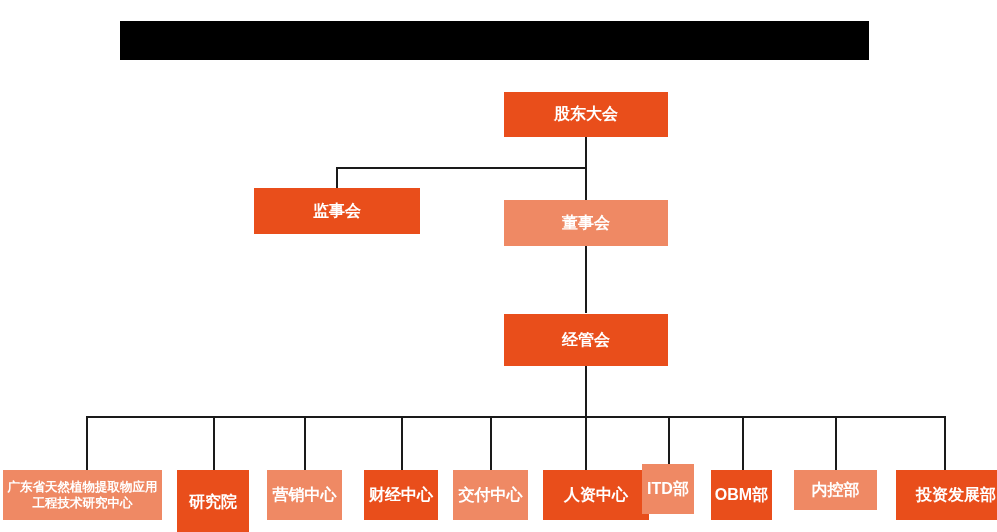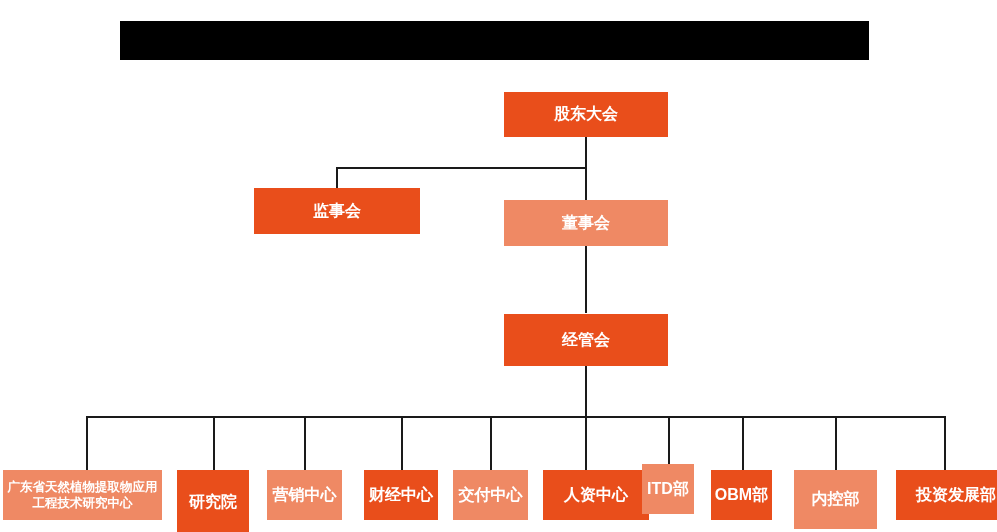--- a/index.html
+++ b/index.html
@@ -103,20 +103,20 @@
   </div>
   <div class="node dark" style="left:543px;top:470px;width:106px;height:50px">
     <span>人资中心</span>
   </div>
   <div class="node light" style="left:642px;top:464px;width:52px;height:50px">
     <span>ITD部</span>
   </div>
   <div class="node dark" style="left:711px;top:470px;width:61px;height:50px">
     <span>OBM部</span>
   </div>
-  <div class="node light" style="left:794px;top:470px;width:83px;height:59px">
+  <div class="node light" style="left:794px;top:470px;width:83px;height:40px">
     <span>内控部</span>
   </div>
   <div class="node dark" style="left:896px;top:470px;width:120px;height:50px">
     <span>投资发展部</span>
   </div>
 
 </div>
 
 </body></html>

